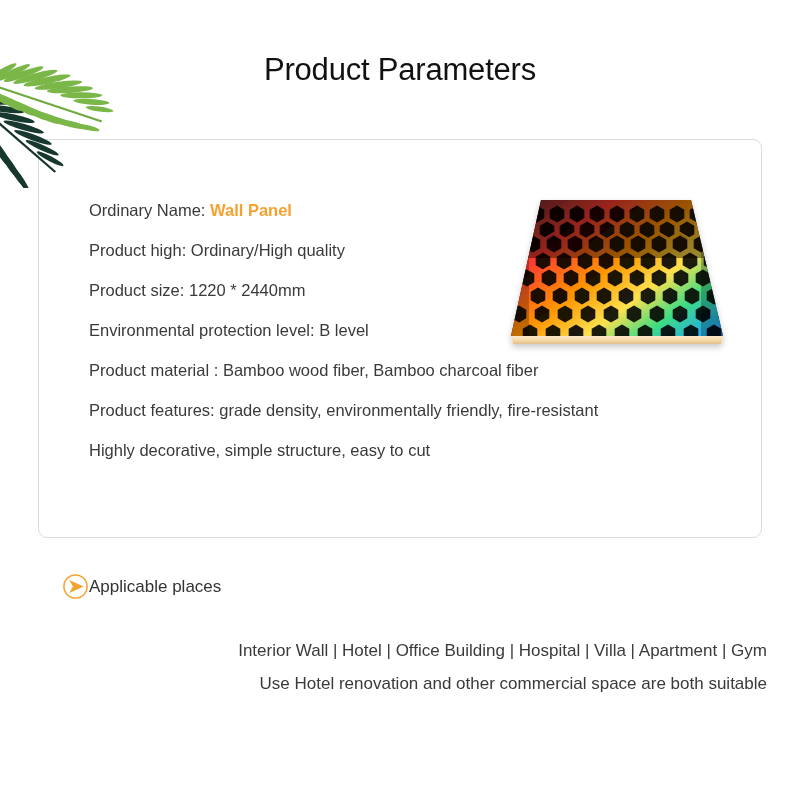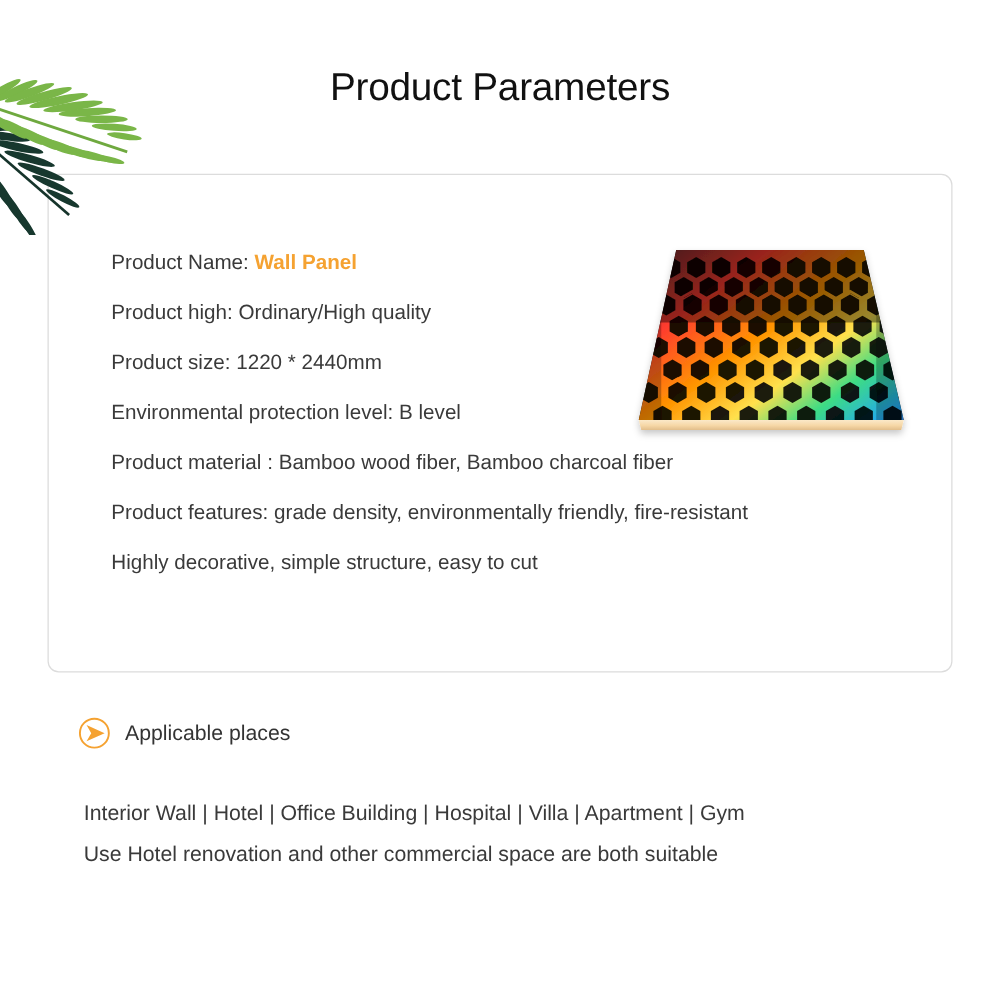--- a/index.html
+++ b/index.html
@@ -80,40 +80,40 @@
     height: 180px;
   }
 
   
   .places-head {
     position: absolute;
     left: 62px;
     top: 573px;
     display: flex;
     align-items: center;
-    gap: 11px;
   }
 
   .arrow-icon {
     width: 27px;
     height: 27px;
     display: block;
   }
 
   .places-head-label {
     font-size: 17px;
     color: #333333;
   }
 
   
   .places-body {
     position: absolute;
     left: 67px;
     top: 634px;
     width: 700px;
+    text-align: right;
   }
 
   .places-line {
     font-size: 17px;
     color: #3a3a3a;
     line-height: 33px;
     white-space: nowrap;
   }
 </style>
 </head>
@@ -179,21 +179,21 @@
     <use href="#frondLight" transform="translate(2,45) rotate(8)"></use>
   </g>
 </svg>
 
 <div class="page-title">Product Parameters</div>
 
 <div class="spec-card">
 
   <div class="spec-list">
     <div class="spec-line">
-      <span>Product Name:</span>
+      <span>Ordinary Name:</span>
       <span class="hl">Wall Panel</span>
     </div>
     <div class="spec-line">
       <span>Product high:</span>
       <span>Ordinary/High quality</span>
     </div>
     <div class="spec-line">
       <span>Product size:</span>
       <span>1220 * 2440mm</span>
     </div>

